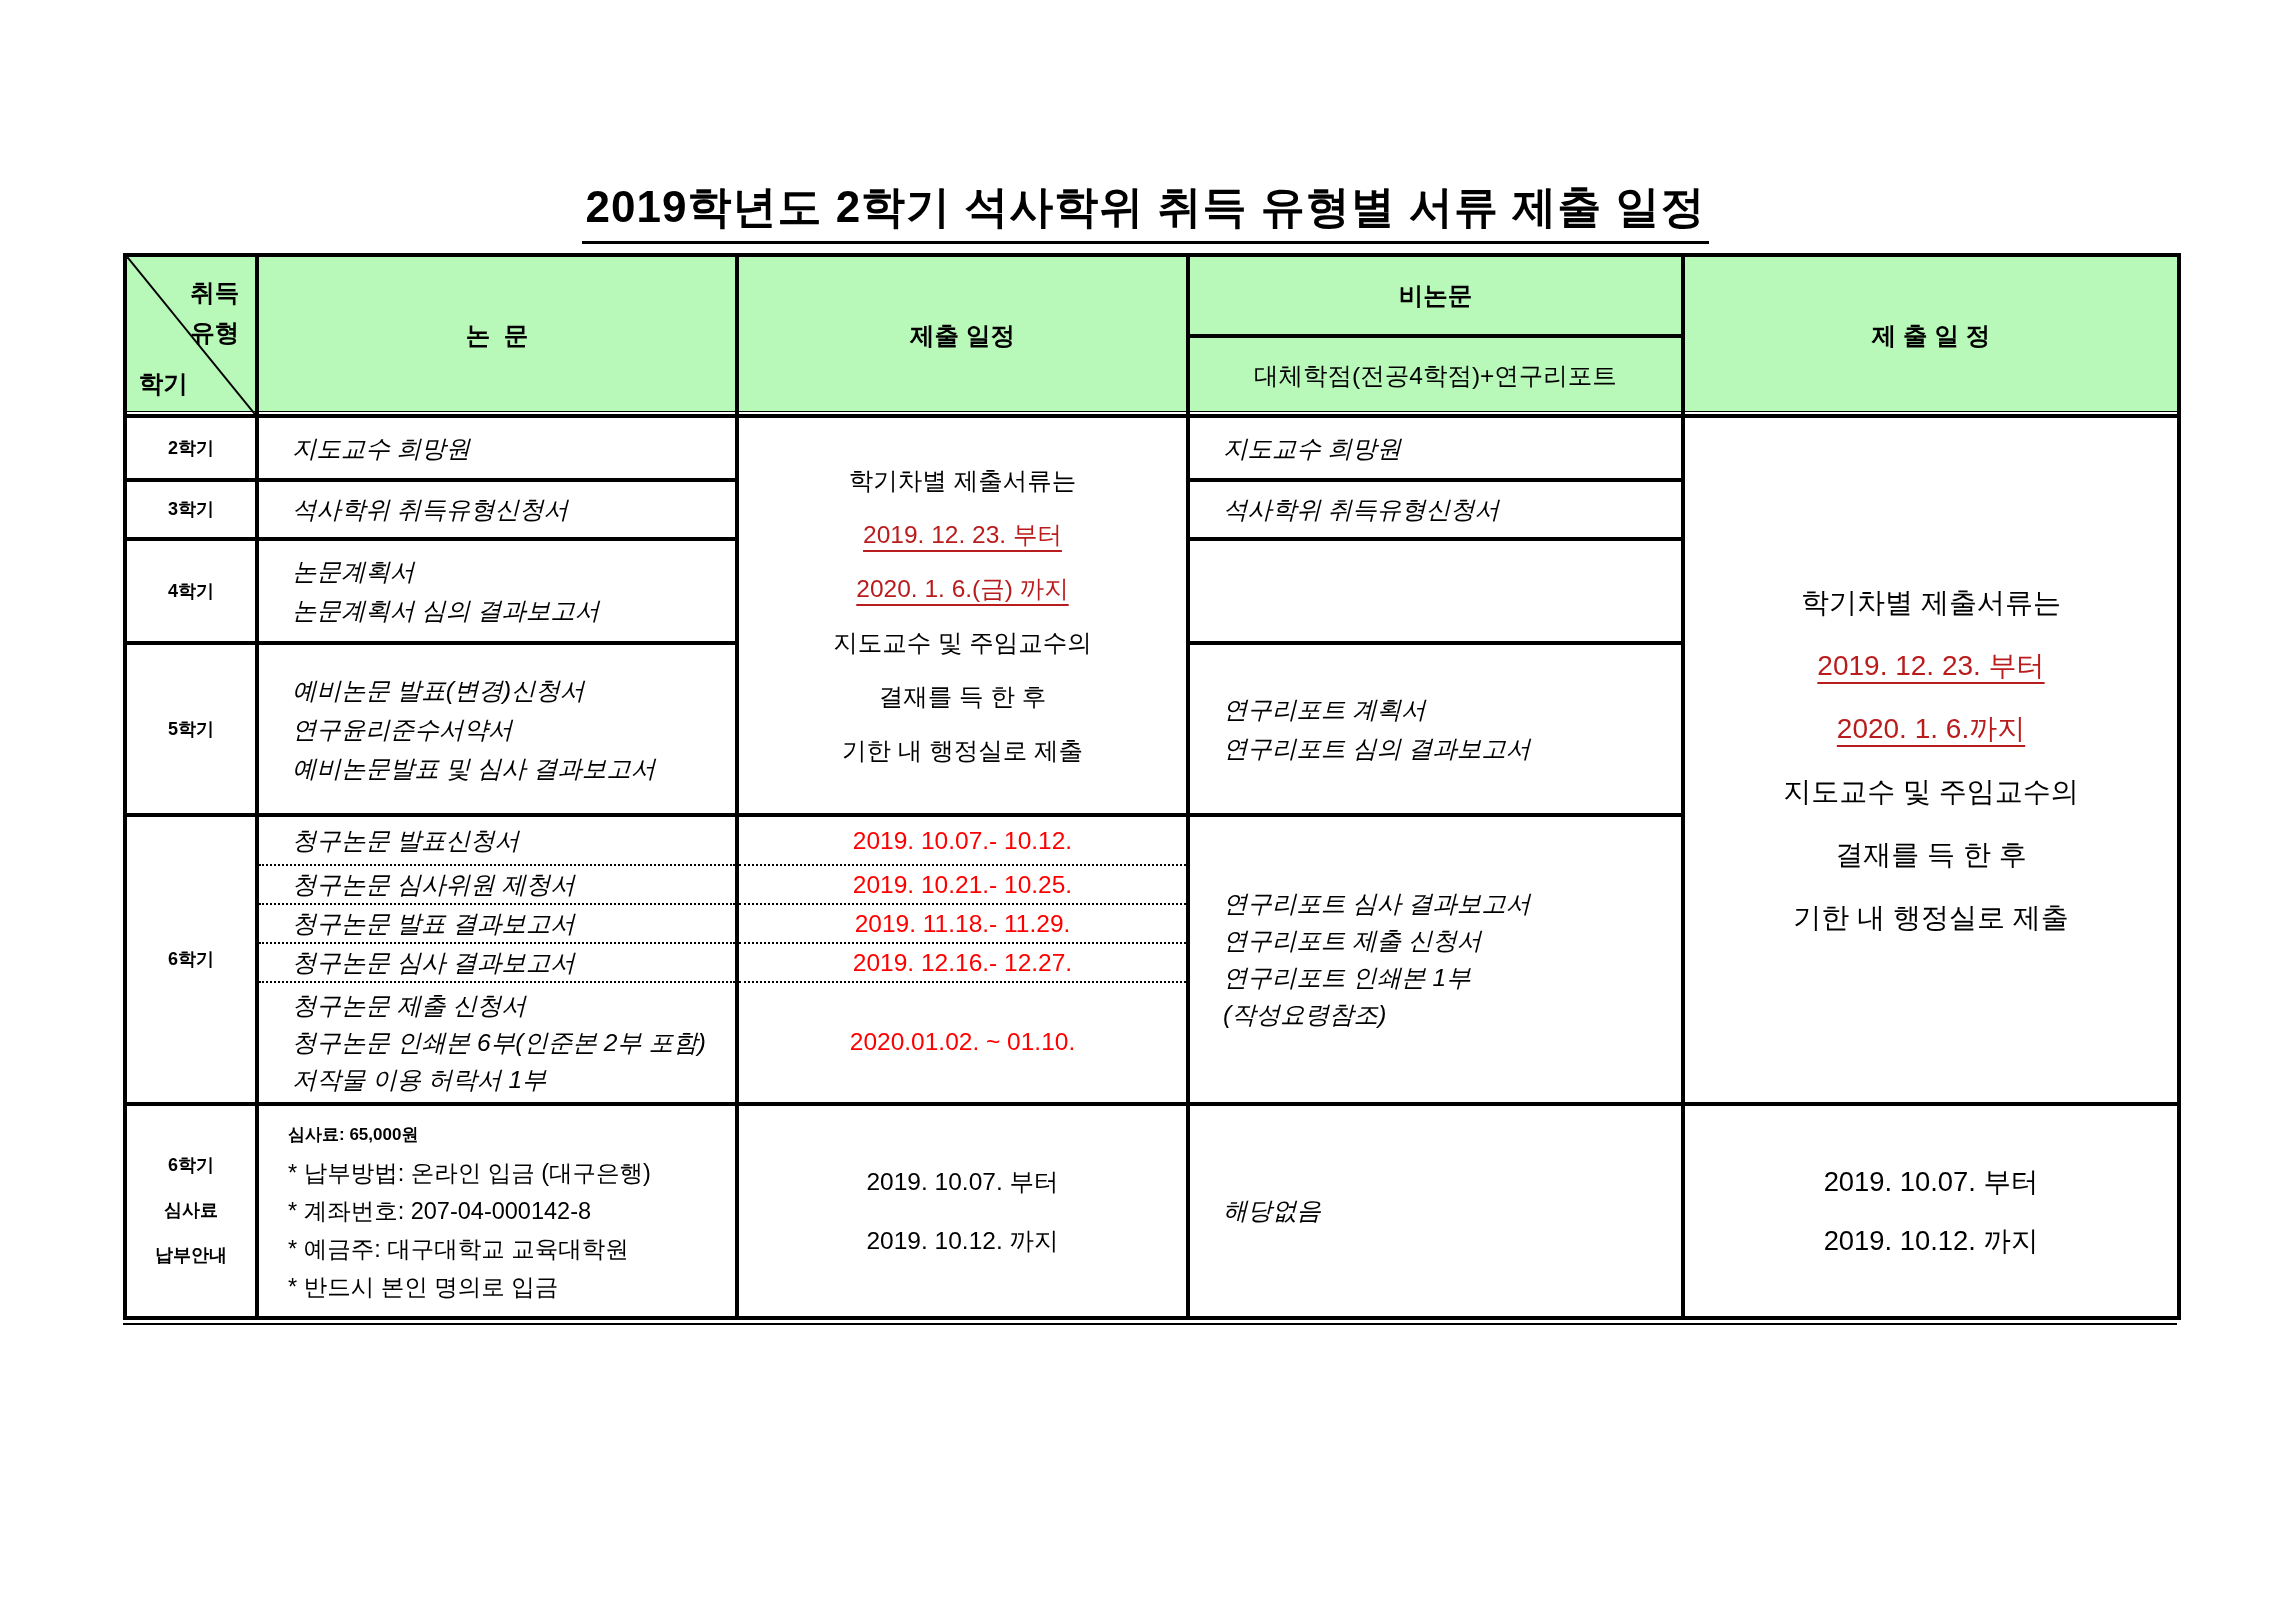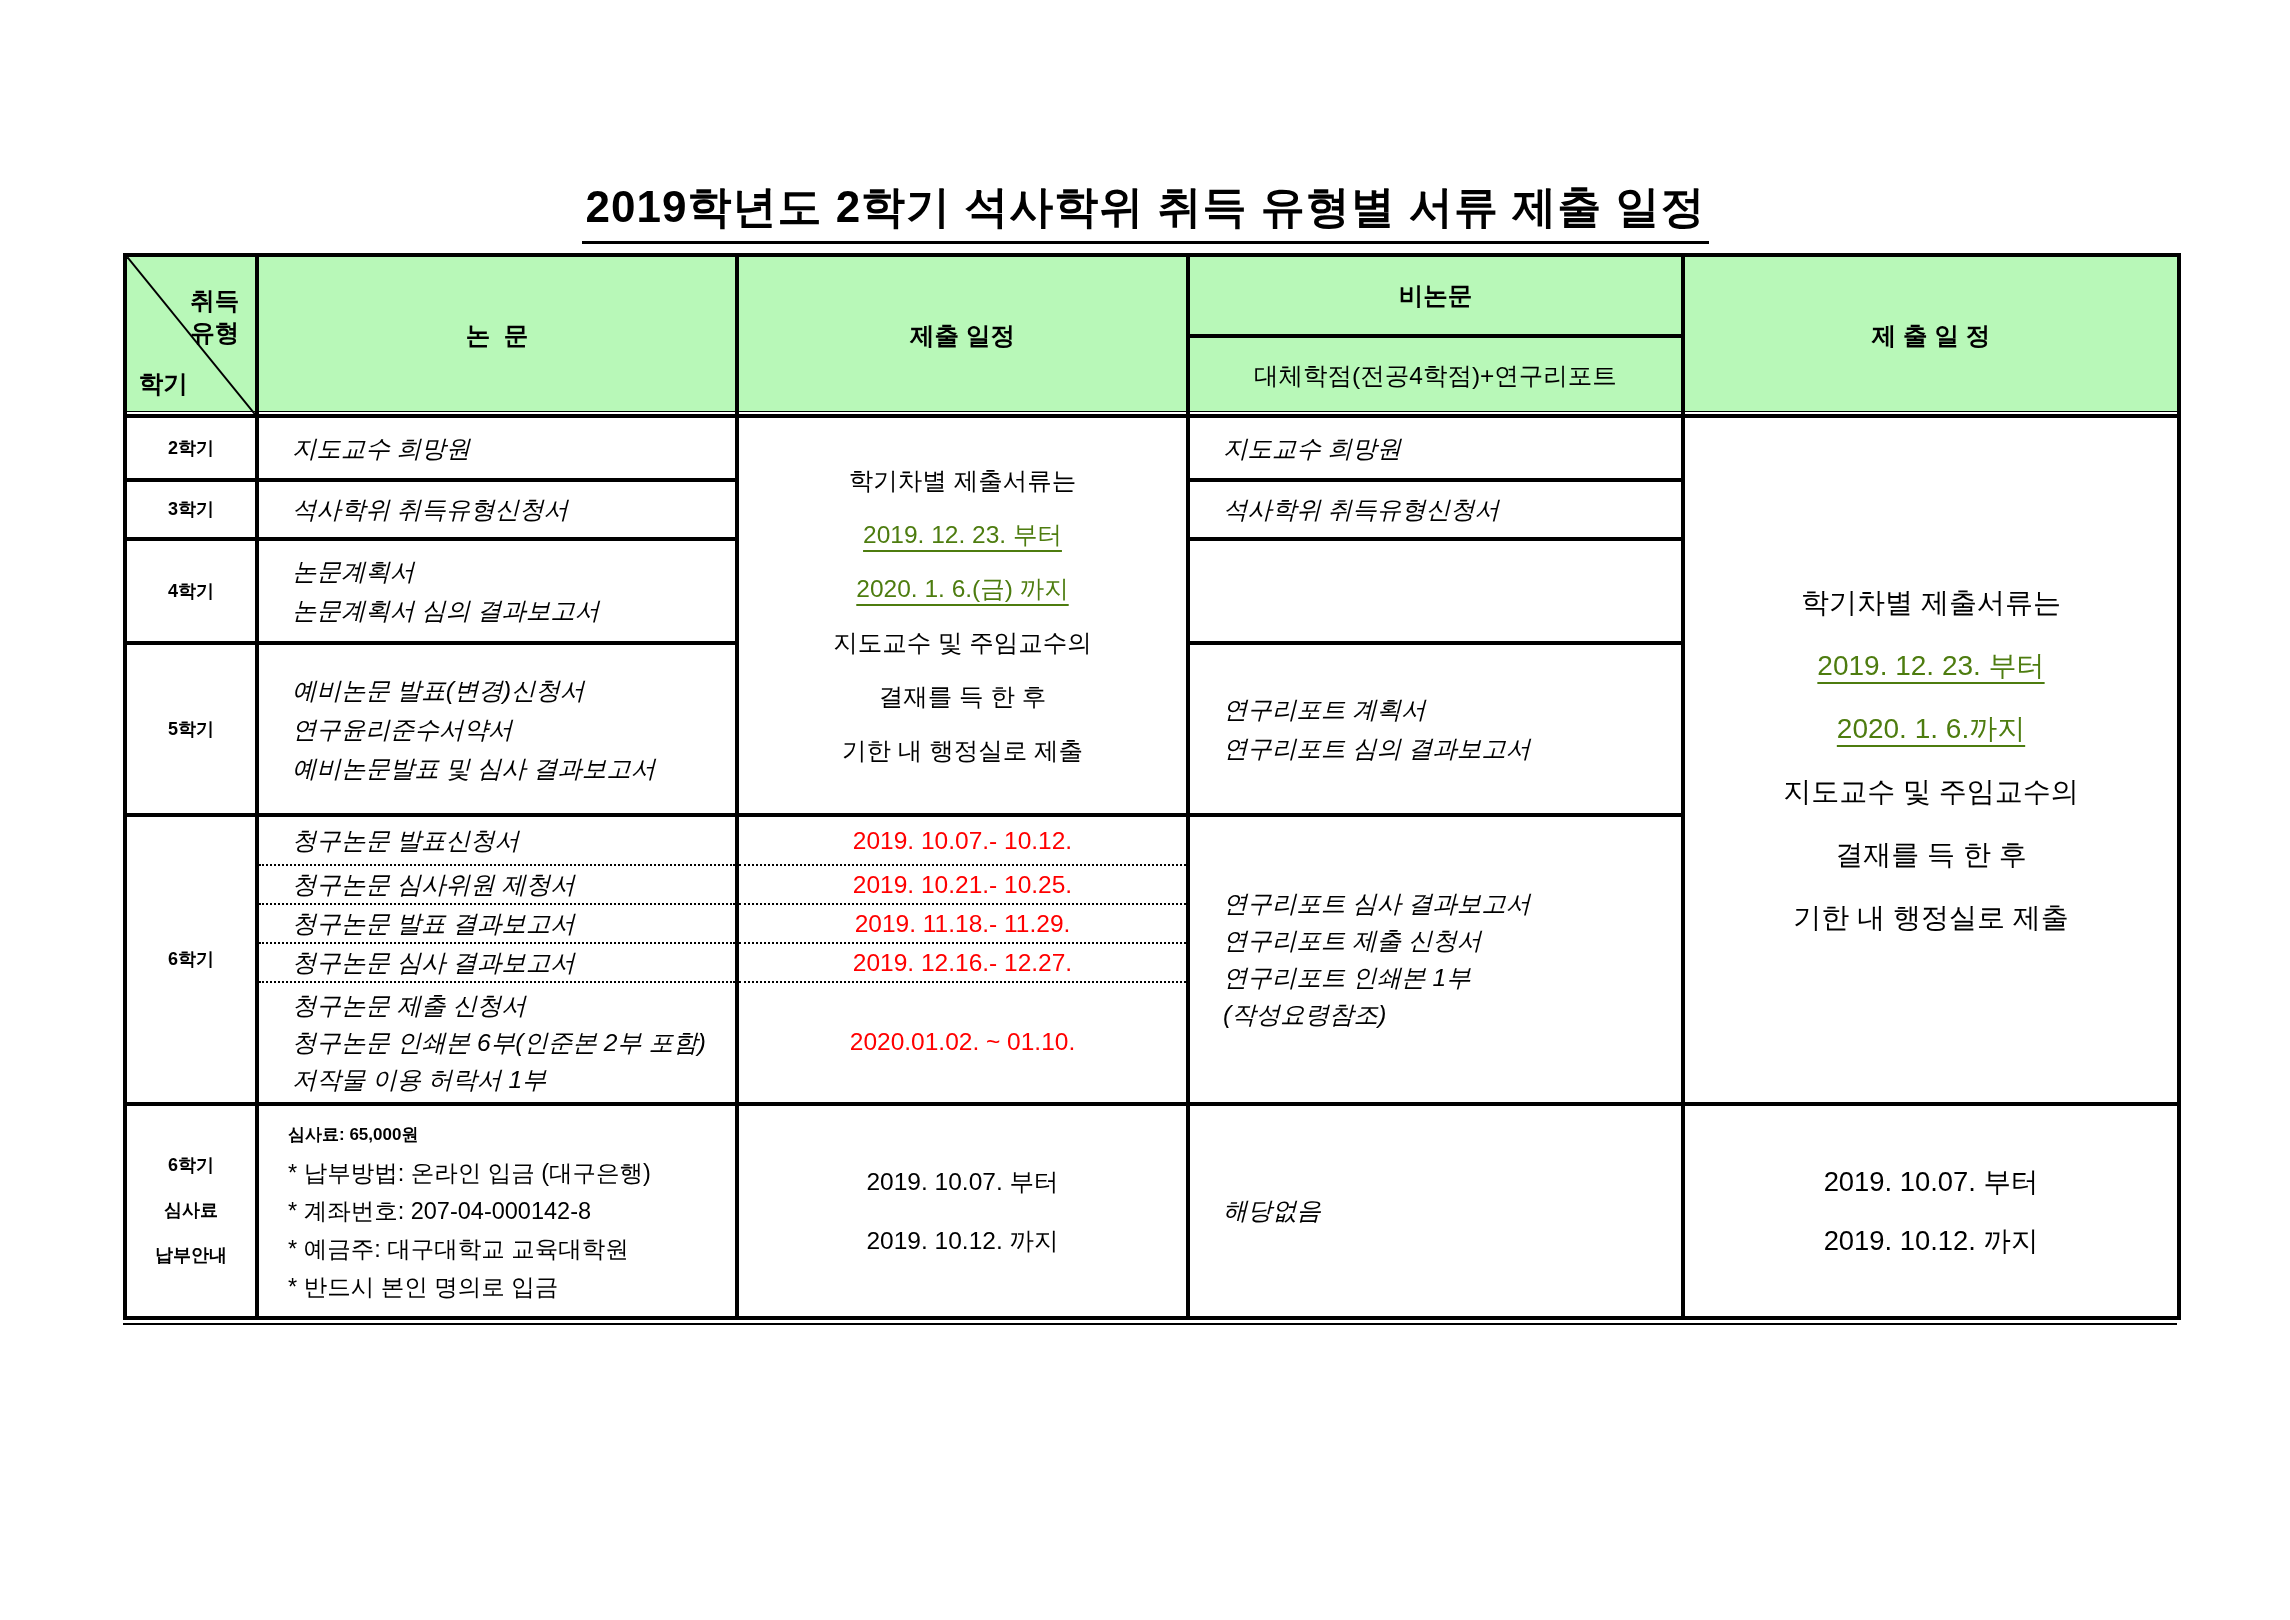--- a/index.html
+++ b/index.html
@@ -21,39 +21,39 @@
   .green { background:#b8f8b8; }
   
   .hdrline { background-image:linear-gradient(to top,#fff 0 2px,#000 2px 2.9px,rgba(0,0,0,0) 2.9px); }
   .c { text-align:center; }
   .b { font-weight:bold; }
   .pre { white-space:pre; }
   .doc { text-align:left; padding:2px 7.8px 2px 33px;font-style:italic; }
   .ml40 { line-height:39px; padding-top:5.9px; padding-bottom:5.9px; }
   .ml38 { line-height:37px; padding-top:3.9px; padding-bottom:3.9px; }
   .label { text-align:center; font-weight:bold; font-size:18px; line-height:45px; }
-  .red { color:#4d7c0f; }
+  .red { color:#b91c1c; }
   .u { text-decoration:underline; text-underline-offset:6.9px; text-decoration-thickness:2px; }
   .mid { text-align:center; line-height:54px; font-size:24.5px; }
   .rightblock { text-align:center; line-height:63px; font-size:28px; }
   .dates2 { text-align:center; line-height:59px; font-size:24.5px; }
   .dates2r { text-align:center; line-height:59px; font-size:27.4px; }
   .datecell { text-align:center; font-size:24.5px; color:#ff0000; }
   .fee { text-align:left; padding:5.9px 7.8px 5.9px 29px; line-height:38px; font-size:23.5px; }
   .fee-title { font-weight:bold; font-size:17px; }
   .db { border-bottom:2.9px dotted #000; }
   .dt { border-top:2.9px dotted #000; }
   tr.h1 { height:78px; } tr.h2 { height:78px; }
   tr.r2 { height:64px; } tr.r3 { height:59px; } tr.r4 { height:104px; } tr.r5 { height:172px; }
   tr.s1 { height:50px; } tr.s2 { height:36px; } tr.s3 { height:34px; } tr.s4 { height:36px; } tr.s5 { height:110px; }
   tr.rl { height:214px; }
   .corner-in { position:relative; width:100%; height:157px; }
   .corner-in svg { position:absolute; left:0; top:0; width:100%; height:100%; }
   .corner-txt { position:absolute; font-weight:bold; font-size:24.5px; }
-  .ct1 { top:27px; right:15.7px; }
+  .ct1 { top:19px; right:15.7px; }
   .ct2 { top:59px; right:15.7px; }
   .ct3 { bottom:13.7px; left:11.8px; }
 </style>
 </head>
 <body>
 
 <div class="page">
 
   <div class="title-wrap">
     <span class="title">2019학년도 2학기 석사학위 취득 유형별 서류 제출 일정</span>

